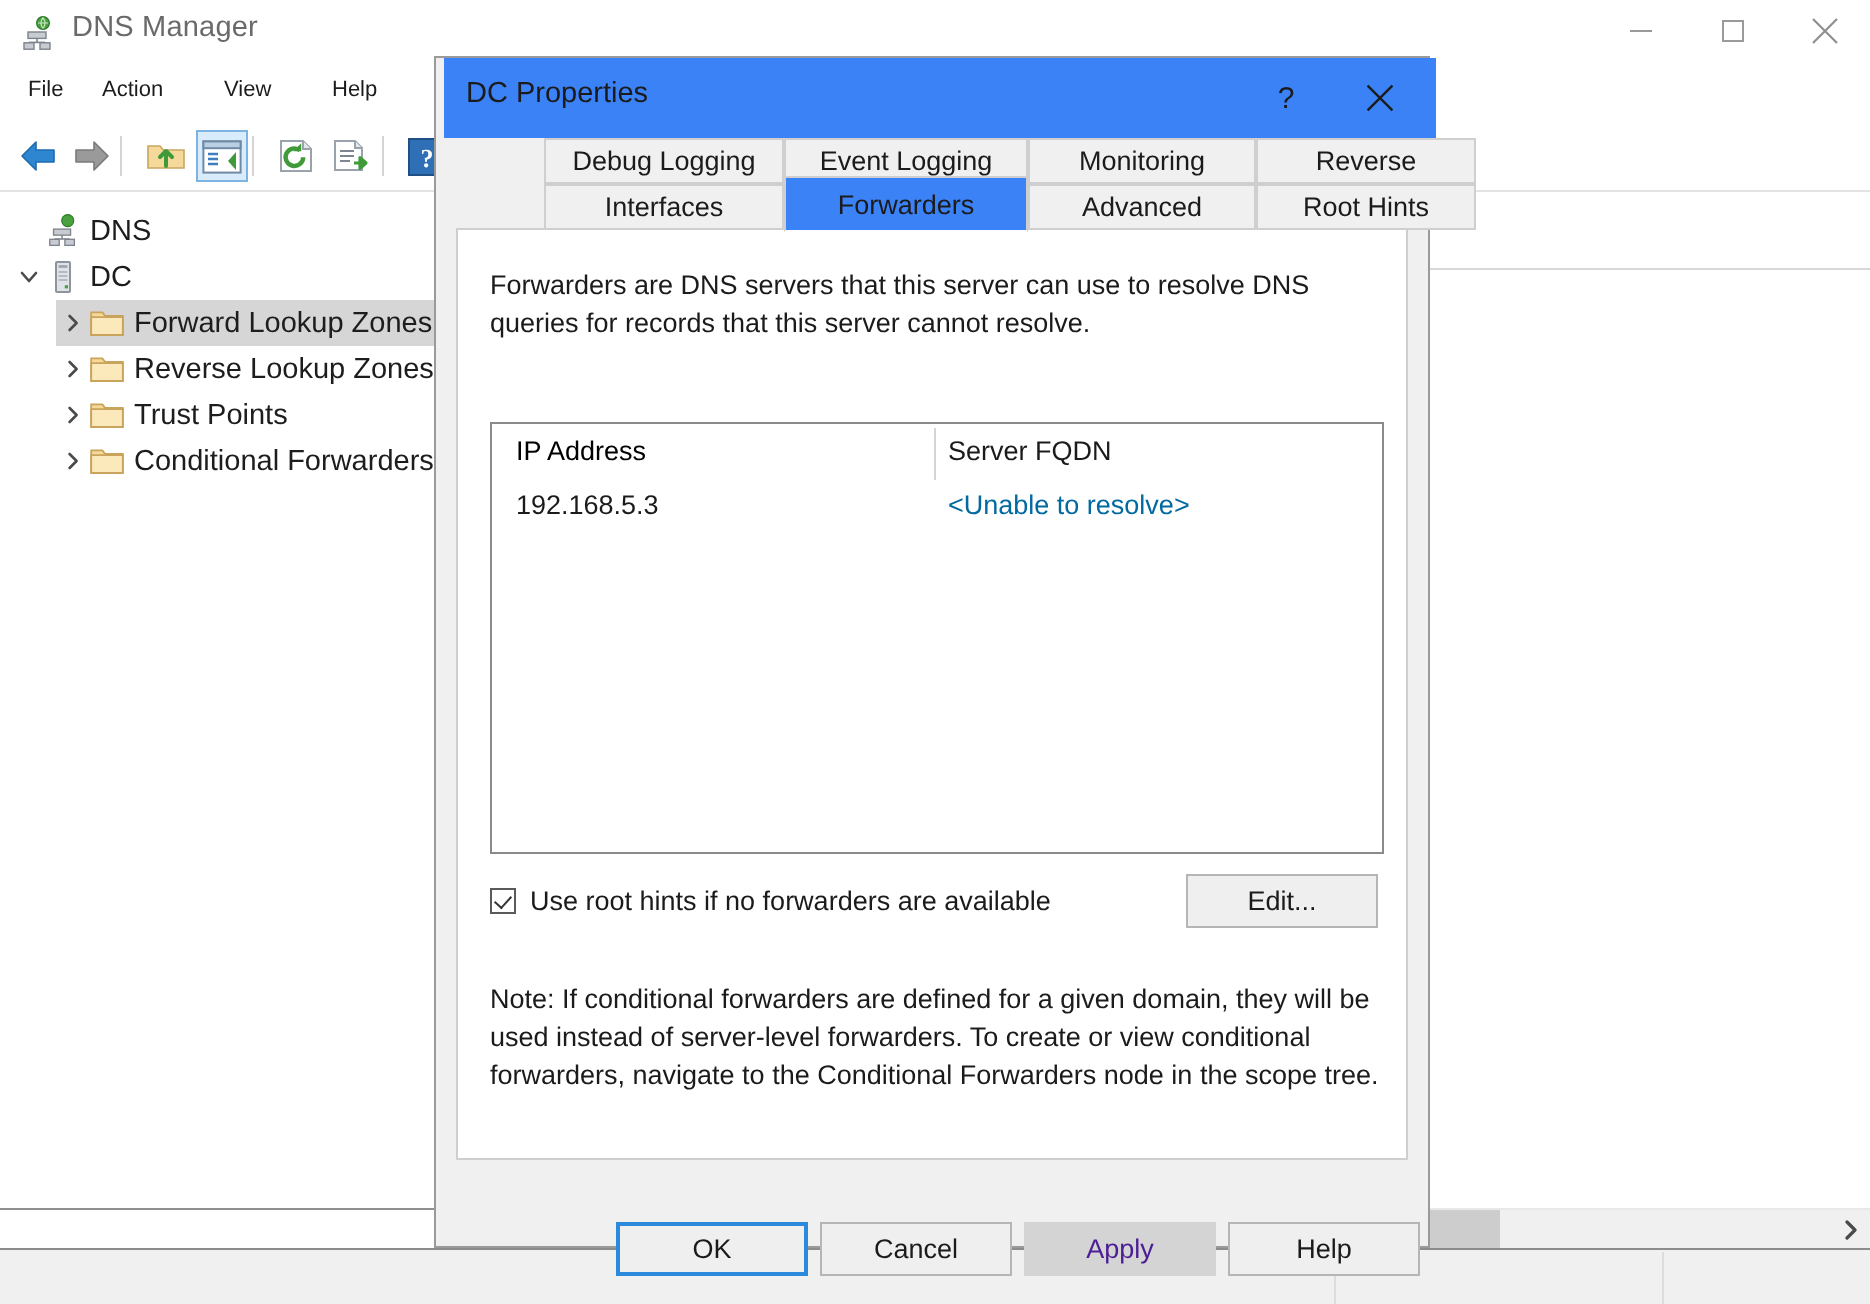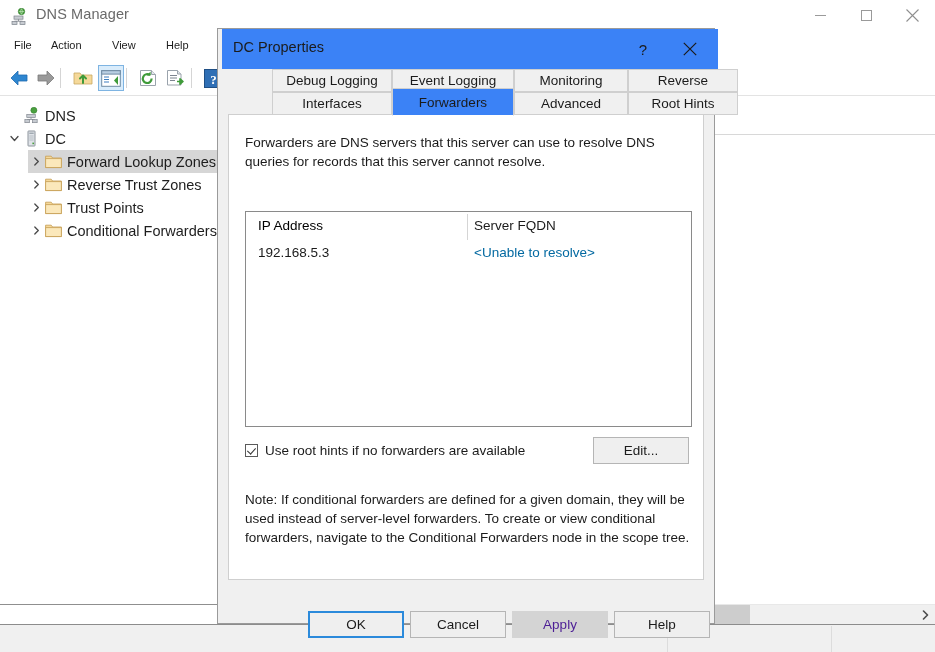--- a/index.html
+++ b/index.html
@@ -565,21 +565,21 @@
           <svg width="9" height="9" viewBox="0 0 9 9">
               <path d="M2.8 1L6.3 4.5L2.8 8" fill="none" stroke="#4a4a4a" stroke-width="1.3" stroke-linecap="round" stroke-linejoin="round"></path>
             </svg>
         </span>
         <span class="tree-ico">
           <svg width="17" height="15" viewBox="0 0 17 15">
             <path d="M0.6 2.2h5.6l1.4 1.8h8.8v9.6H0.6z" fill="#f6d999" stroke="#c9a45c" stroke-width="0.9"></path>
             <path d="M0.6 4.6h15.8v8.9H0.6z" fill="#fbe8bb" stroke="#c9a45c" stroke-width="0.9"></path>
           </svg>
         </span>
-        <span>Reverse Trust Zones</span>
+        <span>Reverse Lookup Zones</span>
       </div>
 
       <div class="tree-row" style="left:28px; top:100px;">
         <span class="tree-chev">
           <svg width="9" height="9" viewBox="0 0 9 9">
               <path d="M2.8 1L6.3 4.5L2.8 8" fill="none" stroke="#4a4a4a" stroke-width="1.3" stroke-linecap="round" stroke-linejoin="round"></path>
             </svg>
         </span>
         <span class="tree-ico">
           <svg width="17" height="15" viewBox="0 0 17 15">

